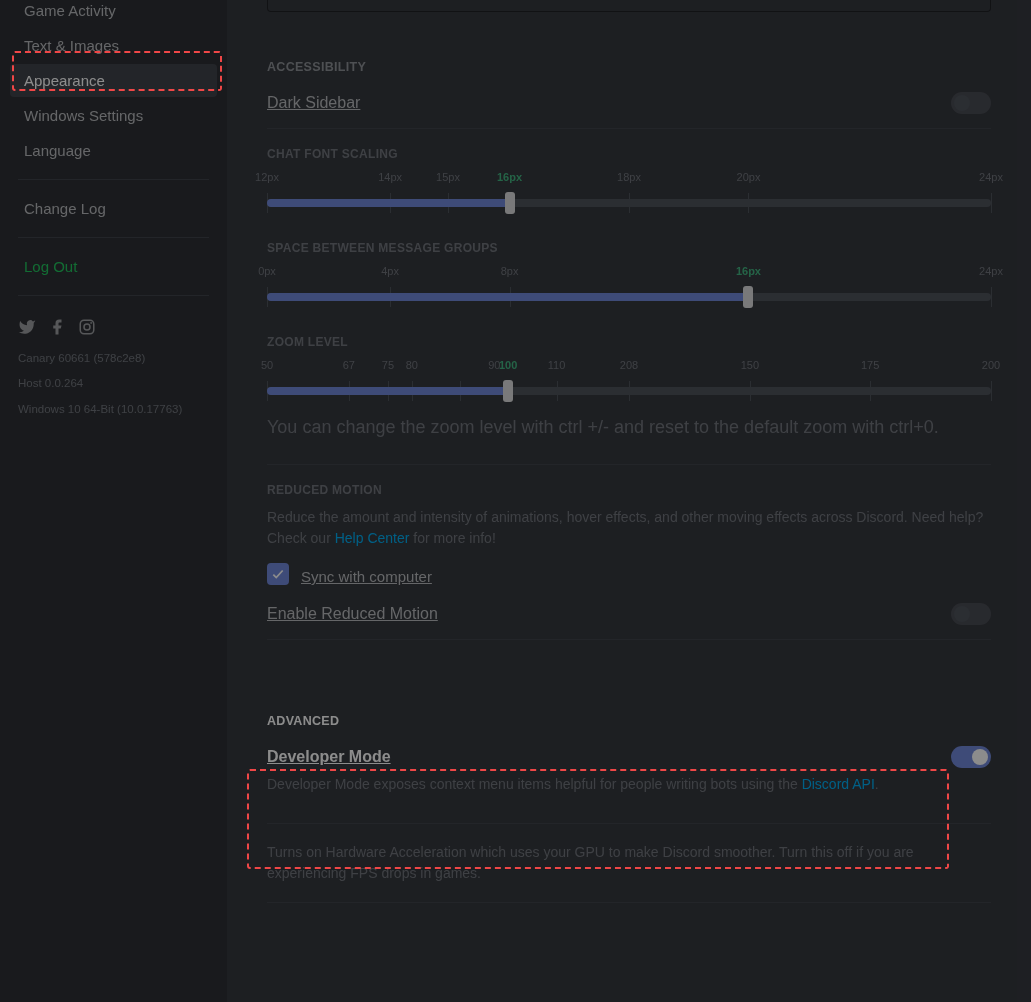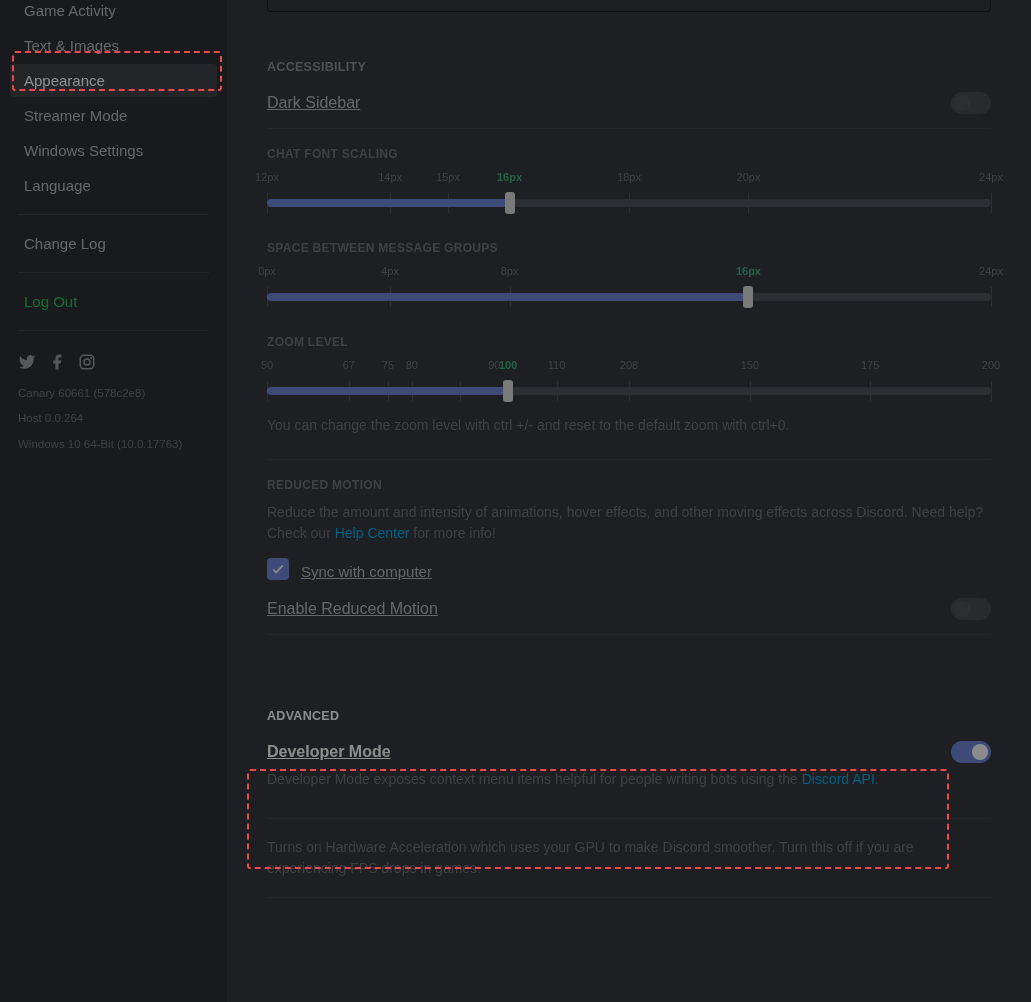--- a/index.html
+++ b/index.html
@@ -80,21 +80,21 @@
   .hr { height: 1px; background: #40444b; margin: 10px 0 18px 0; }
   .sub-title { font-size: 12px; font-weight: 700; color: #72767d; letter-spacing: .3px; margin-bottom: 10px; }
   .ticks { position: relative; height: 14px; margin-bottom: 6px; }
   .ticks span { position: absolute; font-size: 11px; color: #72767d; transform: translateX(-50%); white-space: nowrap; }
   .ticks span.active { color: #43b581; font-weight: 600; }
   .slider { position: relative; height: 24px; }
   .slider .track { position: absolute; height: 8px; left: 0; right: 0; top: 8px; background: #4f545c; border-radius: 4px; }
   .slider .fill { position: absolute; height: 8px; left: 0; top: 8px; background: #7289da; border-radius: 4px; }
   .slider .notch { position: absolute; width: 1px; height: 20px; top: 2px; background: #4f545c; }
   .slider .thumb { position: absolute; width: 10px; height: 22px; top: 1px; background: #dcddde; border-radius: 3px; transform: translateX(-50%); cursor: grab; }
-  .hint { font-size: 14px; color: #72767d; margin-top: 14px; }
+  .hint { font-size: 18px; color: #72767d; margin-top: 14px; }
   .desc { font-size: 14px; color: #72767d; line-height: 1.5; }
   .desc a, .link { color: #00aff4; text-decoration: none; }
   .check-row { display: flex; align-items: flex-end; gap: 12px; margin: 14px 0 18px 0; }
   .checkbox { width: 22px; height: 22px; border-radius: 4px; background: #7289da; display: flex; align-items: center; justify-content: center; cursor: pointer;}
   .checkbox svg { width: 14px; height: 14px; stroke: #fff; stroke-width: 3; fill: none; }
   .block { margin-bottom: 26px; }
   .big-gap { height: 56px; }
   .advanced-title { font-size: 12.5px; font-weight: 700; color: #fff; letter-spacing: .3px; margin-bottom: 12px; }
   .dev-row { padding: 0; }
   .dev-row .row-label { color: #fff; font-weight: 600; }
@@ -104,21 +104,20 @@
 </style>
 </head>
 <body>
 
 <div class="hl-shadow" style="left:8px; top:44px; width:219px; height:60px;"></div>
 
 <aside class="sidebar">
   <div class="sb-item pad-top" style="margin-top:-6px;"><span>Game Activity</span></div>
   <div class="sb-item"><span>Text &amp; Images</span></div>
   <div class="sb-item selected"><span>Appearance</span></div>
-  <div class="sb-item"><span>Streamer Mode</span></div>
   <div class="sb-item"><span>Windows Settings</span></div>
   <div class="sb-item"><span>Language</span></div>
   <div class="sb-divider"></div>
   <div class="sb-item"><span>Change Log</span></div>
   <div class="sb-divider"></div>
   <div class="sb-item sb-logout"><span>Log Out</span></div>
   <div class="sb-divider"></div>
   <div class="sb-icons">
     <span><svg viewBox="0 0 24 24">
           <path d="M23 3a10.9 10.9 0 0 1-3.14 1.53A4.48 4.48 0 0 0 12 8.5v1A10.66 10.66 0 0 1 3 4s-4 9 5 13a11.64 11.64 0 0 1-7 2c9 5 20 0 20-11.5a4.5 4.5 0 0 0-.08-.83A7.72 7.72 0 0 0 23 3z"></path>

